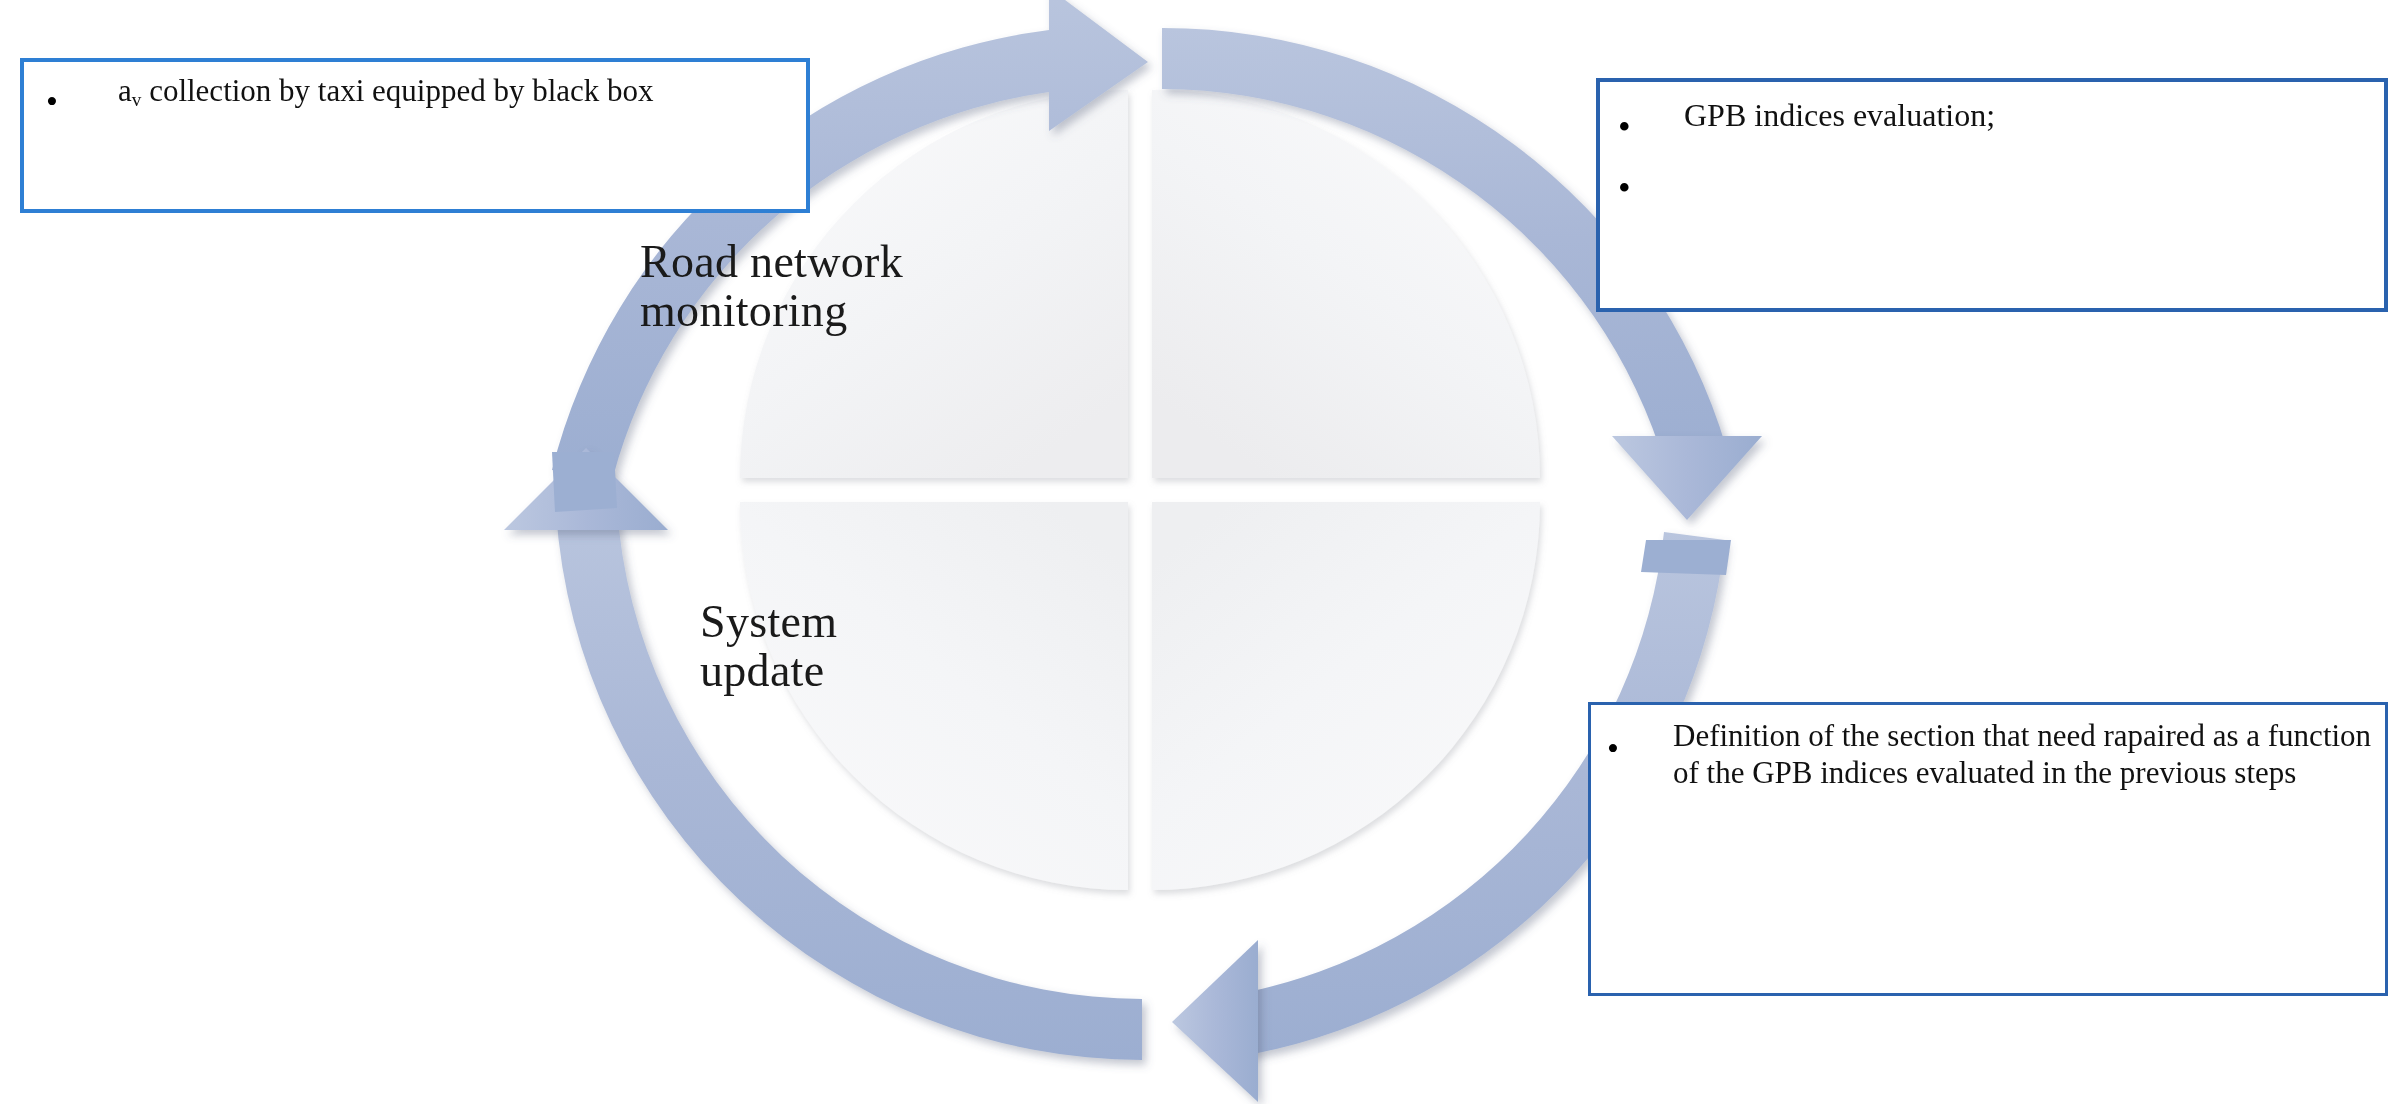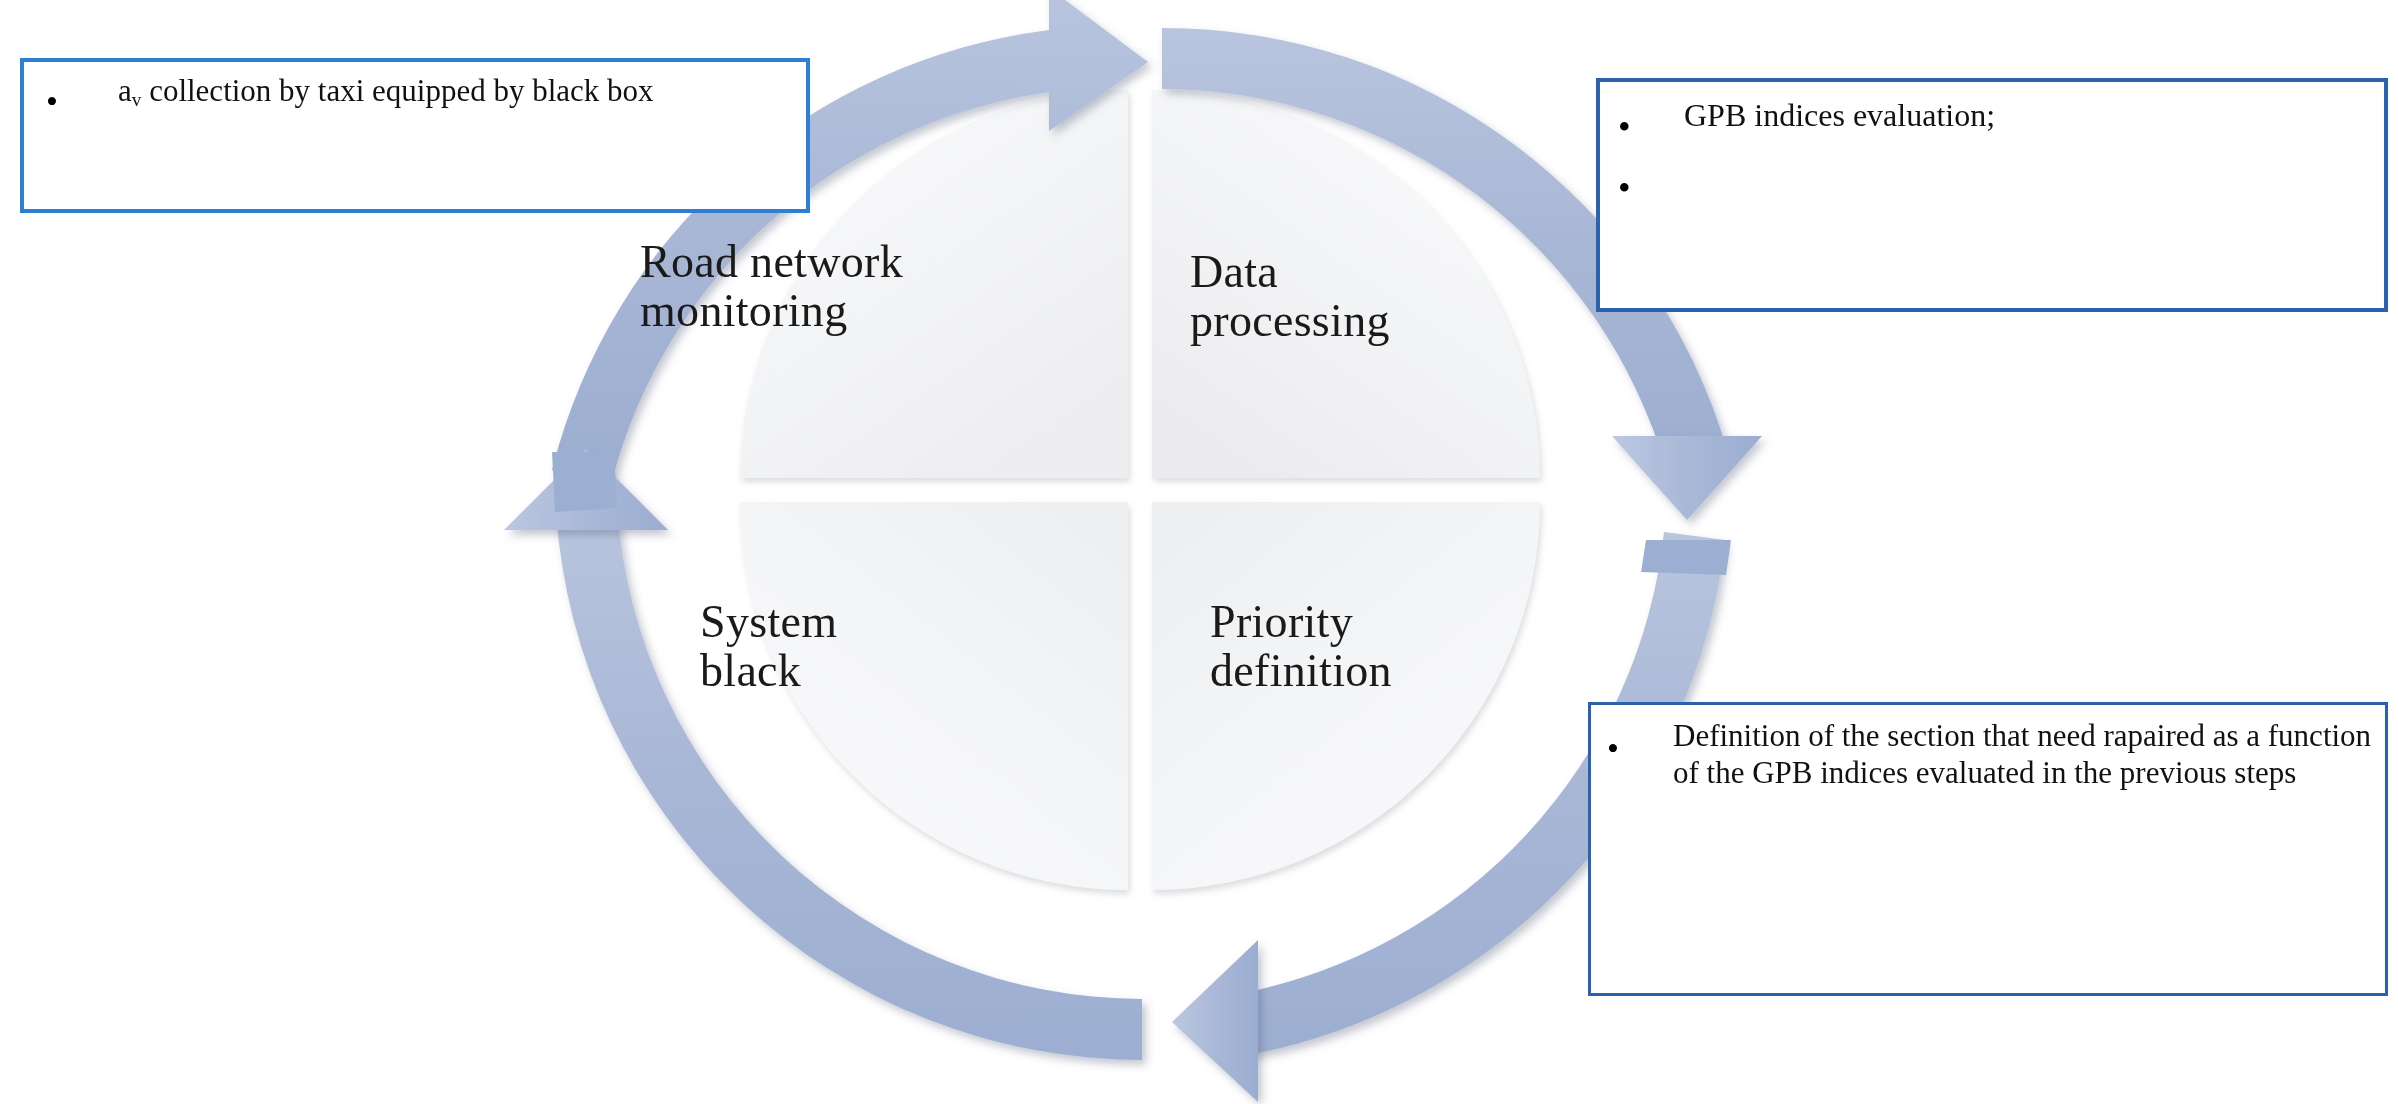--- a/index.html
+++ b/index.html
@@ -270,28 +270,24 @@
                  Z" fill="url(#arrowGradV)" filter="url(#softShadow)"></path>
 
         <path d="M 1646 540 L 1731 540 L 1726 575 L 1641 572 Z" fill="#9cafd2"></path>
         <path d="M 552 452 L 614 452 L 617 508 L 555 512 Z" fill="#9cafd2"></path>
       </g>
     </svg>
 
     <div class="quadrant-label" id="label-road-network-monitoring">Road network
 monitoring</div>
 
-    <div class="quadrant-label" id="label-data-processing">Data
-processing</div>
 
     <div class="quadrant-label" id="label-system-update">System
-black</div>
-
-    <div class="quadrant-label" id="label-priority-definition">Priority
-definition</div>
+update</div>
+
   </div>
 
   <div class="callout" id="callout-data-collection">
     <div class="bullet-col">
       <span>•</span>
     </div>
     <div class="text-col">
       <p><span>a</span><sub>v</sub><span> collection by taxi equipped by black box</span></p>
     </div>
   </div>

